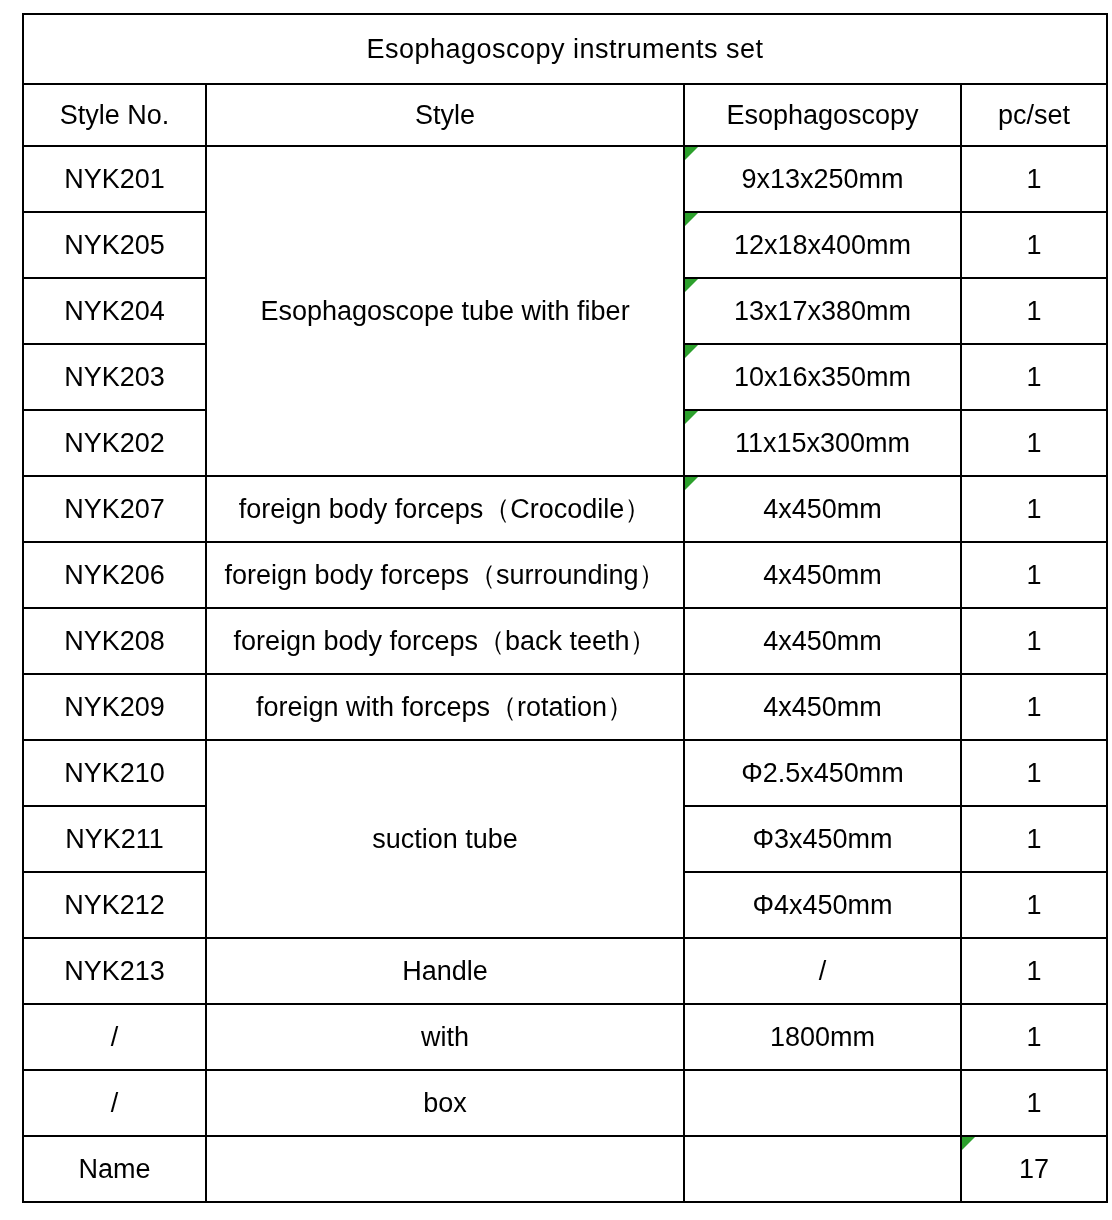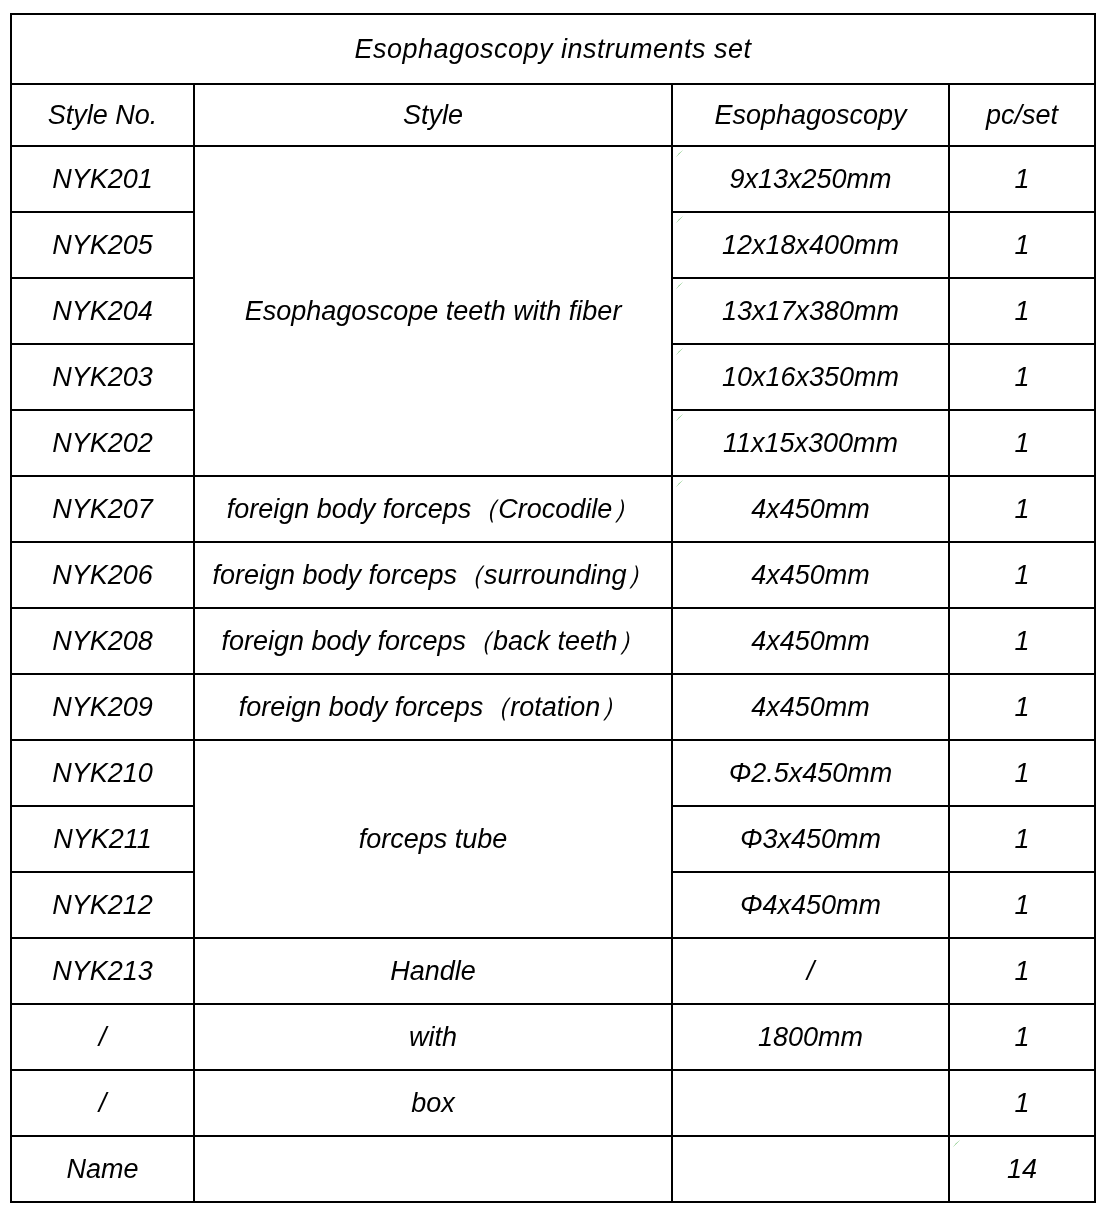--- a/index.html
+++ b/index.html
@@ -6,23 +6,22 @@
     margin: 0;
     padding: 0;
     background: #ffffff;
     color: #000000;
     font-family: "Liberation Sans", sans-serif;
   }
   .page {
     width: 1112px;
     height: 1220px;
     box-sizing: border-box;
-    padding: 13px 10px;
+    padding: 13px 22px;
     background: #ffffff;
-    font-style: italic;
   }
   table.instruments {
     border-collapse: collapse;
     table-layout: fixed;
     width: 1084px;
   }
   table.instruments td,
   table.instruments th {
     border: 2px solid #000000;
     text-align: center;
@@ -39,21 +38,20 @@
     font-size: 42px;
     font-weight: 700;
     letter-spacing: 0.5px;
   }
   tr.header-row th {
     height: 60px;
     font-weight: 400;
   }
   tr.body-row td {
     height: 64px;
-    border-radius: 20px;
   }
   .flag {
     position: absolute;
     top: 0;
     left: 0;
     width: 0;
     height: 0;
     border-top: 13px solid #2ca02c;
     border-right: 13px solid transparent;
     pointer-events: none;
@@ -81,21 +79,21 @@
 
     <tr class="header-row">
       <th>Style No.</th>
       <th>Style</th>
       <th>Esophagoscopy</th>
       <th>pc/set</th>
     </tr>
 
     <tr class="body-row">
       <td>NYK201</td>
-      <td rowspan="5">Esophagoscope teeth with fiber</td>
+      <td rowspan="5">Esophagoscope tube with fiber</td>
       <td><span class="flag"></span><span class="cell-text">9x13x250mm</span></td>
       <td>1</td>
     </tr>
     <tr class="body-row">
       <td>NYK205</td>
       <td><span class="flag"></span><span class="cell-text">12x18x400mm</span></td>
       <td>1</td>
     </tr>
     <tr class="body-row">
       <td>NYK204</td>
@@ -126,28 +124,28 @@
       <td>1</td>
     </tr>
     <tr class="body-row">
       <td>NYK208</td>
       <td>foreign body forceps（back teeth）</td>
       <td>4x450mm</td>
       <td>1</td>
     </tr>
     <tr class="body-row">
       <td>NYK209</td>
-      <td>foreign body forceps（rotation）</td>
+      <td>foreign with forceps（rotation）</td>
       <td>4x450mm</td>
       <td>1</td>
     </tr>
 
     <tr class="body-row">
       <td>NYK210</td>
-      <td rowspan="3">forceps tube</td>
+      <td rowspan="3">suction tube</td>
       <td>Φ2.5x450mm</td>
       <td>1</td>
     </tr>
     <tr class="body-row">
       <td>NYK211</td>
       <td>Φ3x450mm</td>
       <td>1</td>
     </tr>
     <tr class="body-row">
       <td>NYK212</td>
@@ -171,17 +169,17 @@
       <td>/</td>
       <td>box</td>
       <td></td>
       <td>1</td>
     </tr>
 
     <tr class="body-row">
       <td>Name</td>
       <td></td>
       <td></td>
-      <td><span class="flag"></span><span class="cell-text">14</span></td>
+      <td><span class="flag"></span><span class="cell-text">17</span></td>
     </tr>
   </tbody>
     </table>
 </div>
 
 </body></html>

